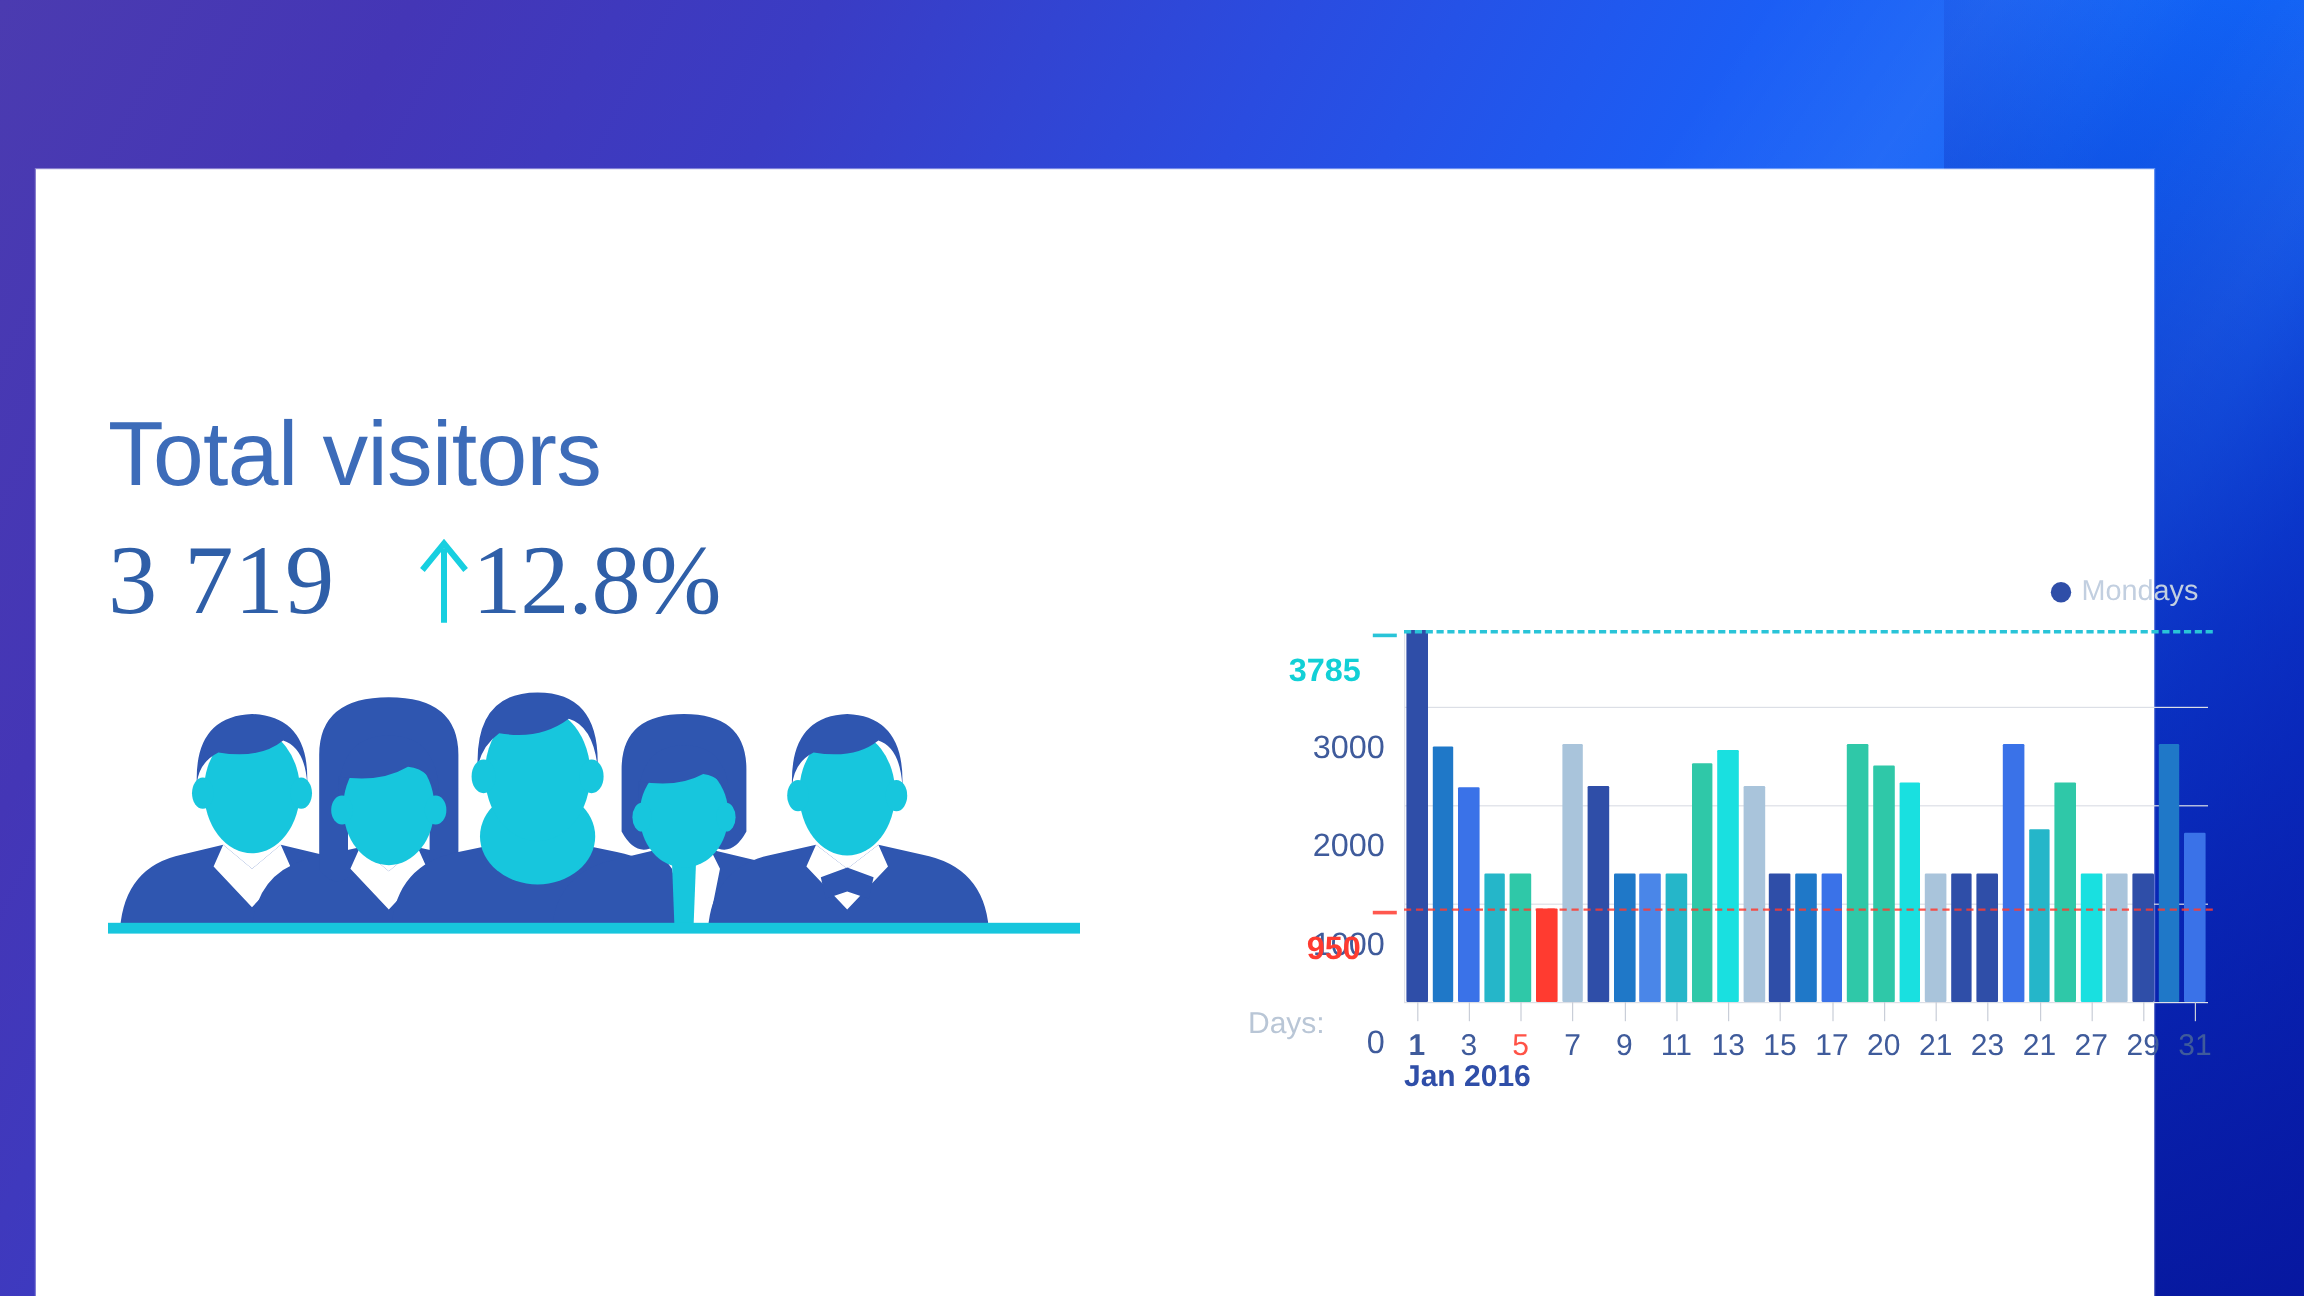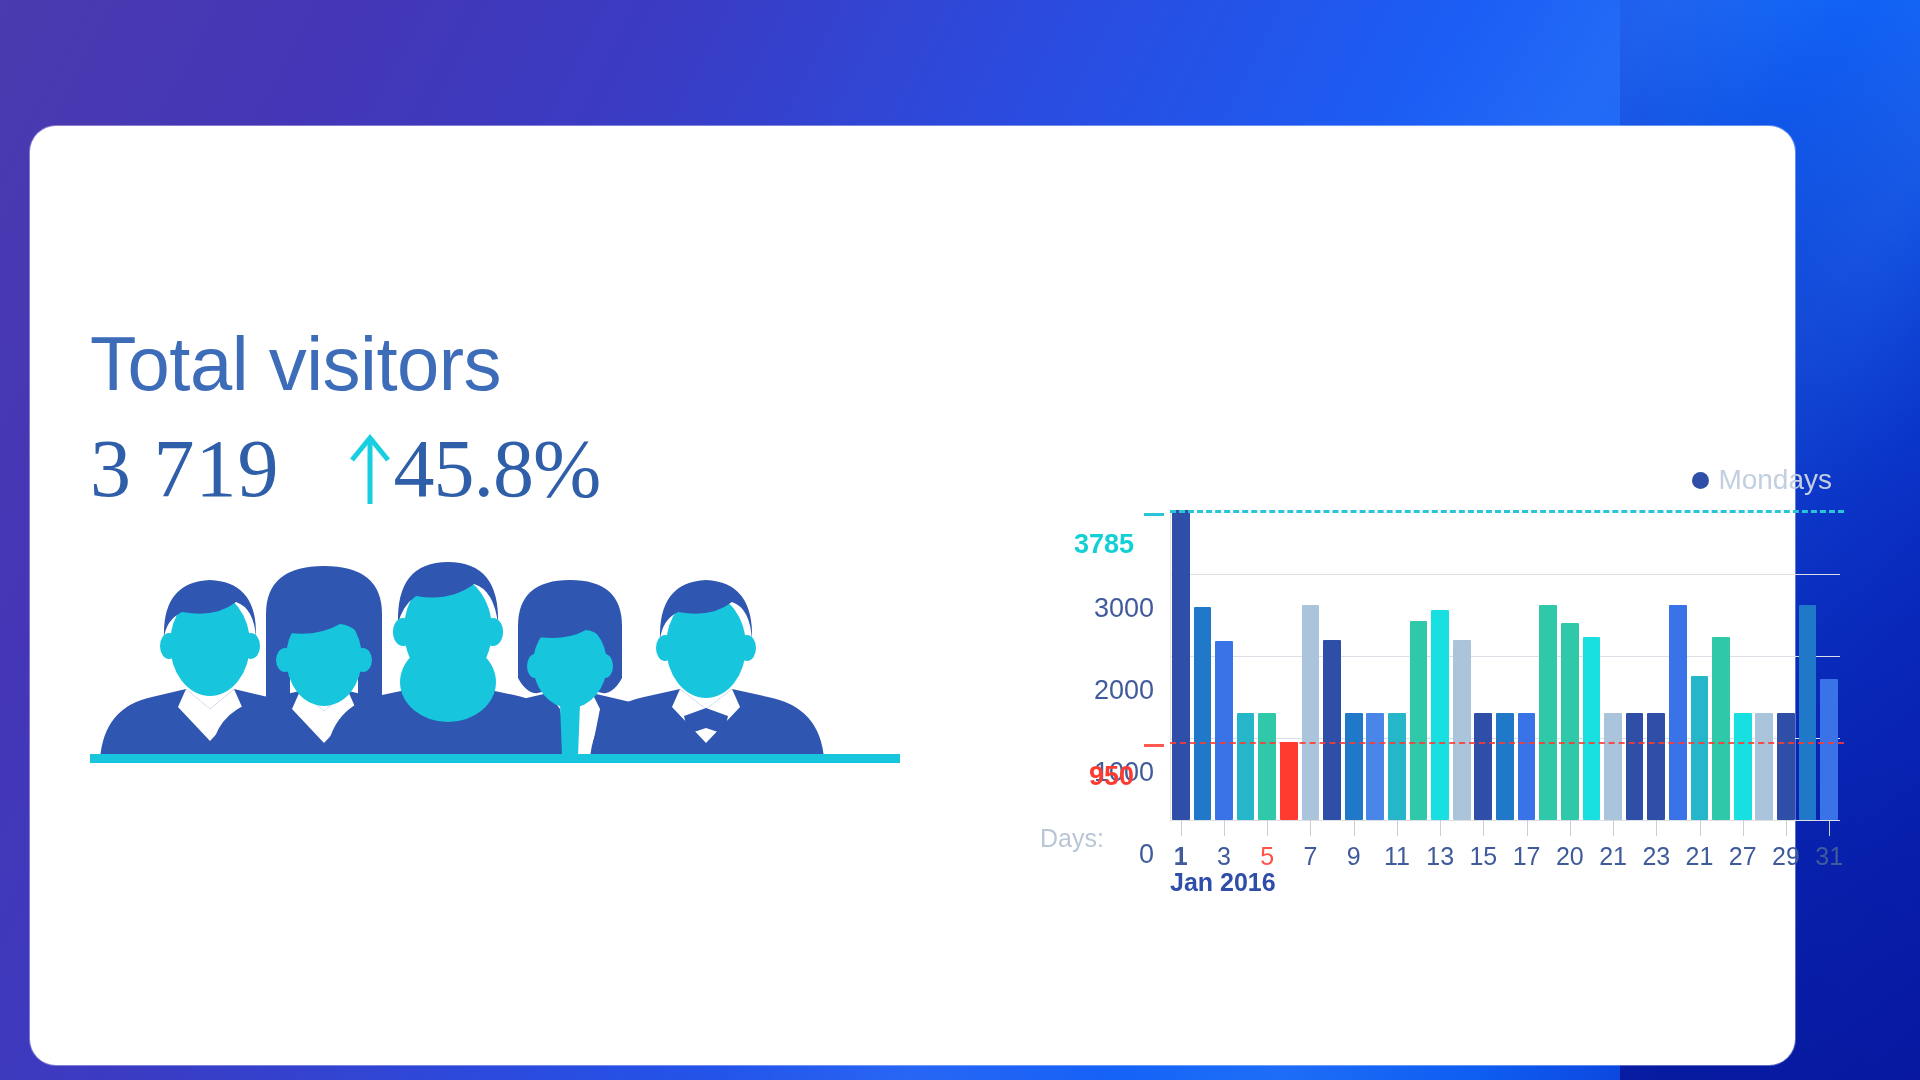--- a/index.html
+++ b/index.html
@@ -34,25 +34,24 @@
                       rgba(255,255,255,0.00) 83%);
   }
   #bg-rightdark {
     position:absolute; right:0; top:0; width:300px; height:100%;
     background:linear-gradient(200deg, rgba(10,40,210,0.0) 0%, rgba(8,26,170,0.55) 45%, rgba(6,20,150,0.85) 100%);
   }
 
   
   #card {
     position:absolute;
-    left:30px; top:126px;
+    left:30px; top:141px;
     width:1765px; height:939px;
     background:#ffffff;
     box-shadow:0 0 0 1px rgba(255,255,255,0.35);
-    border-radius:26px;
   }
 
   
   #left-panel { position:absolute; left:60px; top:200px; width:840px; }
 
   #page-title {
     font-size:76px; font-weight:300; color:#3d6cb9;
     letter-spacing:-0.5px; line-height:1.0; white-space:nowrap;
   }
 
@@ -79,21 +78,21 @@
   #previous-value { font-size:30px; font-weight:300; color:#3d6cb9; display:block; }
 
   
   #people { margin-top:44px; width:810px; height:212px; display:block; }
 
   
   #chart-panel { position:absolute; left:1010px; top:350px; width:800px; height:520px; }
 
   #legend { position:absolute; right:8px; top:-12px; display:flex; align-items:center; gap:9px; }
   #legend-dot { width:17px; height:17px; border-radius:50%; background:#2f4ea8; display:block; }
-  #legend-label { font-size:28px; color:#c2cfe0; font-weight:300; }
+  #legend-label { font-size:24px; color:#c2cfe0; font-weight:300; }
 
   #plot-wrap { position:absolute; left:0; top:34px; width:800px; height:310px; }
   #plot {
     position:absolute; left:130px; top:0; right:0; height:310px;
   }
   .gridline { position:absolute; left:0; right:0; height:1px; background:#dcdfe6; }
   .axis-line-v { position:absolute; left:0; top:0; width:1px; height:310px; background:#dfe2e8; }
 
   .y-tick {
     position:absolute; right:686px; font-size:27px; color:#3f5b9b; font-weight:300;
@@ -164,21 +163,21 @@
 
     <div id="stats-row">
 
       <div id="total-value">3 719</div>
 
       <div id="delta-group">
         <svg id="delta-arrow" viewBox="0 0 44 74">
           <path d="M22 72 L22 10" stroke="#17cfe0" stroke-width="5" fill="none" stroke-linecap="butt"></path>
           <path d="M4 28 L22 6 L40 28" stroke="#17cfe0" stroke-width="5" fill="none" stroke-linecap="butt" stroke-linejoin="miter"></path>
         </svg>
-        <div id="delta-value">45.8%</div>
+        <div id="delta-value">12.8%</div>
       </div>
 
 
     </div>
 
     <svg id="people" viewBox="0 0 810 212">
       <defs>
         <clipPath id="clipAll">
             <rect x="0" y="0" width="810" height="212"></rect>
           </clipPath>

